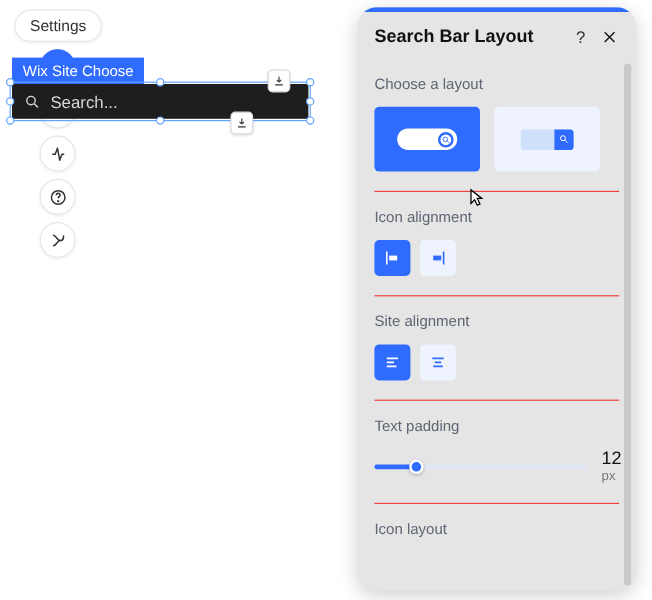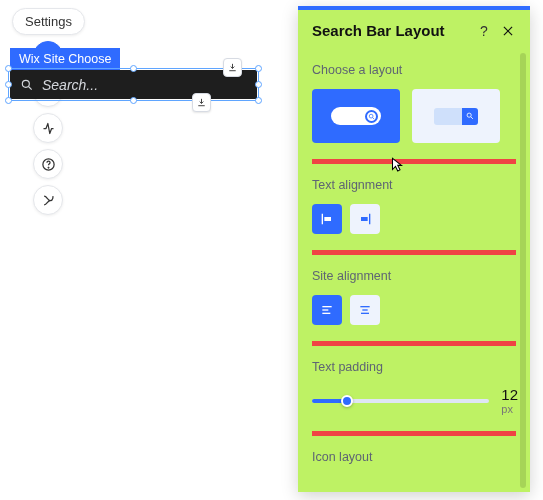--- a/index.html
+++ b/index.html
@@ -12,36 +12,36 @@
   .circ-btn.active { background: #2f6bff; border-color: #2f6bff; }
   .circ-btn svg { width: 15px; height: 15px; }
   .circ-btn.active svg { fill: #fff; stroke: #fff; }
   .circ-btn svg { fill: #333; stroke: #333; }
 
   
   .widget-wrap { position: absolute; top: 48px; left: 10px; }
   .badge { display: inline-block; background: #2f6bff; color: #fff; font-size: 12.5px; padding: 4px 9px; }
   .search-bar { width: 247px; height: 29px; background: #1e1e1e; color: #cfd3d8; display: flex; align-items: center; padding: 0 10px; position: relative; }
   .search-bar .mag { width: 14px; height: 14px; margin-right: 8px; }
-  .search-bar .ph { font-size: 14px; color: #d4d7dc; font-style: italic; }
+  .search-bar .ph { font-size: 14px; color: #d4d7dc; }
   .sel-outline { position: absolute; border: 1px solid #5fa5ff; }
   .sel-handle { position: absolute; width: 7px; height: 7px; background: #fff; border: 1px solid #5fa5ff; border-radius: 50%; }
   .dl-handle { position: absolute; width: 19px; height: 19px; background: #fff; border: 1px solid #d7dbe3; border-radius: 4px; display:flex; align-items:center; justify-content:center; box-shadow: 0 1px 2px rgba(0,0,0,0.1);}
   .dl-handle svg { width:11px; height:11px; stroke:#333; fill:none;}
 
   
-  .panel { position: absolute; right: 13px; top: 6px; width: 232px; height: 486px; background: #bef264; border-radius: 0; box-shadow: 0 4px 16px rgba(0,0,0,0.18); overflow: hidden; display: flex; flex-direction: column;}
+  .panel { position: absolute; right: 13px; top: 6px; width: 232px; height: 486px; background: #e5e5e5; border-radius: 16px; box-shadow: 0 4px 16px rgba(0,0,0,0.18); overflow: hidden; display: flex; flex-direction: column;}
   .panel .topbar { height: 4px; background: #2f6bff; width:100%; }
   .panel-head { display:flex; align-items:center; padding: 12px 14px 10px; }
   .panel-head h3 { font-size: 15px; font-weight: 700; color: #111; flex: 1; }
   .panel-head .hicon { width: 16px; height:16px; margin-left: 8px; color:#333; cursor:pointer; display:flex; align-items:center; justify-content:center; font-size:14px;}
   .panel-body { flex:1; overflow-y: hidden; position:relative; padding: 0 14px; }
   .panel-body::after { content:""; position:absolute; right:4px; top:4px; bottom:4px; width:6px; background:rgba(0,0,0,0.12); border-radius:3px; }
 
-  .section { padding-top: 14px; padding-bottom: 16px; border-bottom: 5px solid #ef4444; }
+  .section { padding-top: 14px; padding-bottom: 16px; border-bottom: 1px solid #ef4444; }
   .section:last-child { border-bottom: none; }
   .sec-label { font-size: 12.5px; color: #5e6573; margin-bottom: 12px; }
 
   .layout-row { display:flex; gap: 12px; }
   .layout-card { width: 88px; height: 54px; border-radius: 4px; display:flex; align-items:center; justify-content:center; cursor:pointer;}
   .layout-card.sel { background:#2f6bff; }
   .layout-card.unsel { background:#eef3fd; }
   .lc-input { width: 50px; height: 18px; border-radius: 9px; background: #e9f0ff; position: relative; }
   .layout-card.sel .lc-input { background:#fff; }
   .lc-input .circle { position:absolute; right:3px; top:2.5px; width:13px; height:13px; border-radius:50%; border:2px solid #2f6bff; }
@@ -174,21 +174,21 @@
                   <circle cx="10" cy="10" r="5" stroke-width="2"></circle>
                   <line x1="14" y1="14" x2="19" y2="19" stroke-width="2"></line>
                 </svg>
           </div>
             </div>
         </div>
       </div>
     </div>
 
     <div class="section">
-      <div class="sec-label">Text alignment</div>
+      <div class="sec-label">Icon alignment</div>
       <div class="btn-row">
         <div class="sq-btn sel">
           <svg viewBox="0 0 24 24">
               <line x1="5" y1="4" x2="5" y2="20" stroke="#fff" stroke-width="2"></line>
               <rect x="8" y="9" width="10" height="6" fill="#fff"></rect>
             </svg>
         </div>
         <div class="sq-btn unsel">
           <svg viewBox="0 0 24 24">
               <line x1="19" y1="4" x2="19" y2="20" stroke="#2f6bff" stroke-width="2"></line>

